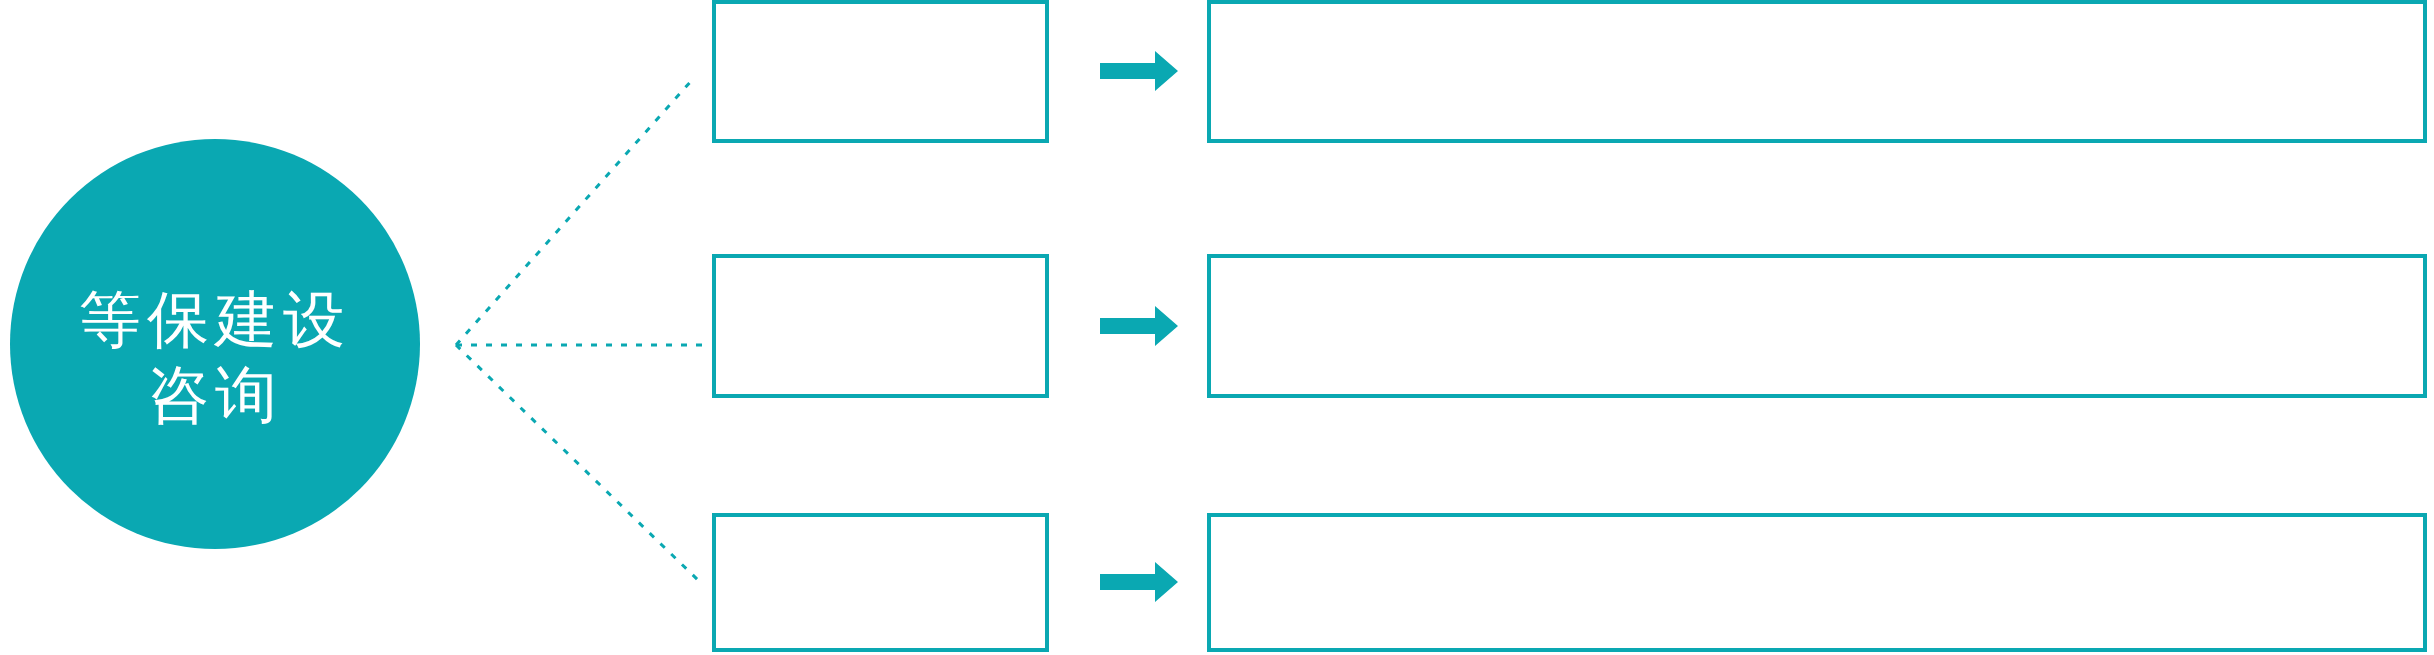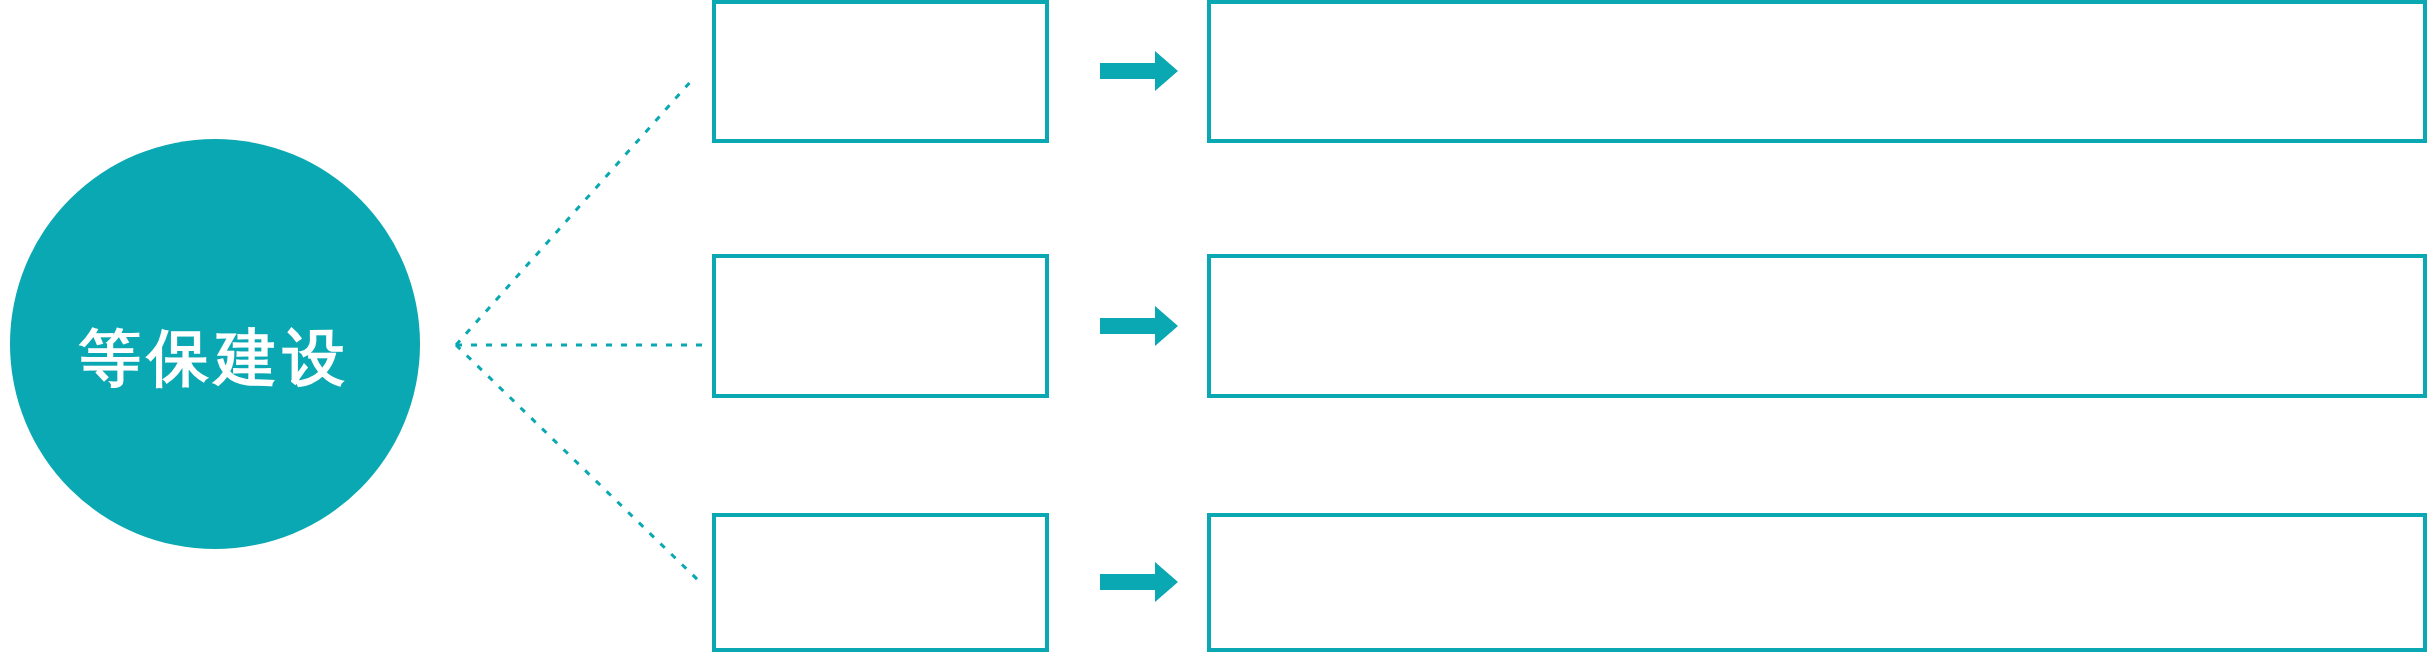--- a/index.html
+++ b/index.html
@@ -38,21 +38,21 @@
     background: var(--accent);
     color: #ffffff;
     display: flex;
     flex-direction: column;
     align-items: center;
     justify-content: center;
     padding-top: 26px;
     text-align: center;
     font-size: 62px;
     line-height: 75px;
-    font-weight: 700;
+    font-weight: 400;
     letter-spacing: 6px;
     z-index: 2;
   }
 
   
   .box {
     position: absolute;
     background: #ffffff;
     border: 4px solid var(--accent);
     z-index: 2;
@@ -87,20 +87,21 @@
 <div class="canvas">
 
   <svg class="connectors" viewBox="0 0 2434 655" xmlns="http://www.w3.org/2000/svg" aria-hidden="true">
     <line x1="456" y1="345" x2="692" y2="80"></line>
     <line x1="456" y1="345" x2="704" y2="345"></line>
     <line x1="456" y1="345" x2="700" y2="582"></line>
   </svg>
 
   <div class="root-circle">
     <span>等保建设</span>
+    <span>咨询</span>
   </div>
 
   <div class="row row1">
     <div class="box small-box">
       <span></span>
     </div>
     <svg class="arrow" viewBox="0 0 78 40" xmlns="http://www.w3.org/2000/svg" aria-hidden="true">
       <polygon points="0,12 55,12 55,0 78,20 55,40 55,28 0,28"></polygon>
     </svg>
     <div class="box large-box">

